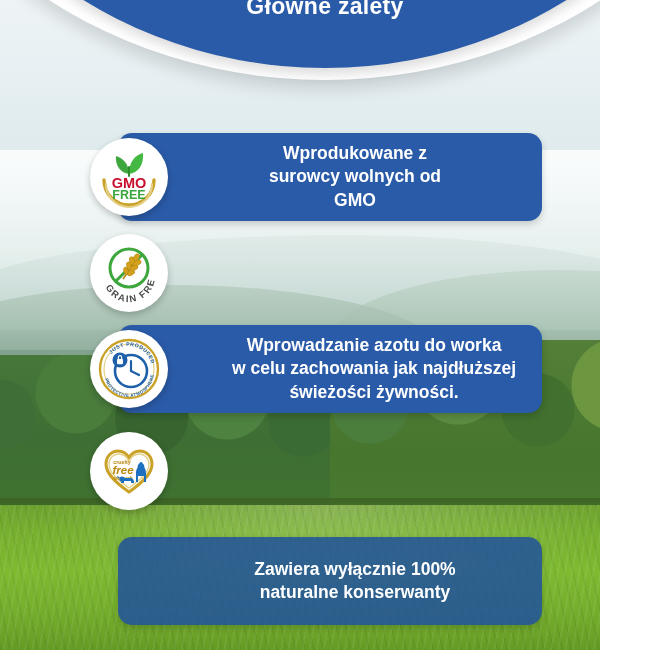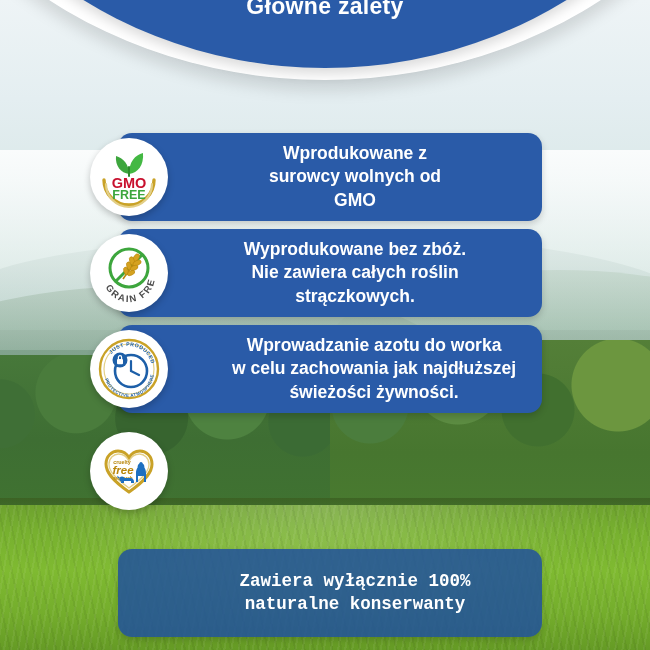--- a/index.html
+++ b/index.html
@@ -1,21 +1,21 @@
 <!DOCTYPE html>
 <html><head>
 <meta charset="utf-8">
 <style>
   html,body{margin:0;padding:0;}
   body{
     width:650px;height:650px;overflow:hidden;
     font-family:"Liberation Sans","DejaVu Sans",sans-serif;
     background:#ffffff;
   }
-  .stage{position:relative;width:650px;height:650px;overflow:hidden;background:#000000;}
+  .stage{position:relative;width:600px;height:650px;overflow:hidden;background:#000000;}
 
   
   .bg{position:absolute;left:0;top:0;width:650px;height:650px;overflow:hidden;}
   .sky{position:absolute;left:0;top:0;width:650px;height:330px;
        background:linear-gradient(180deg,#eef4f6 0%,#e4eef1 30%,#dbe9e9 55%,#cfe2dd 80%,#c3dcd2 100%);}
   .haze{position:absolute;left:0;top:150px;width:650px;height:200px;
        background:linear-gradient(180deg,rgba(255,255,255,.85),rgba(220,235,232,.2));}
   .ridge-far{position:absolute;left:-40px;top:235px;width:740px;height:150px;
        background:linear-gradient(180deg,#b9cfc9 0%,#a8c3bb 60%,#9db9ad 100%);
        border-radius:60% 55% 0 0 / 70px 90px 0 0;opacity:.75;}
@@ -69,21 +69,21 @@
        background:#2a5ba8;border-radius:14px;
        display:flex;align-items:center;justify-content:center;
        box-shadow:0 3px 7px rgba(0,0,0,.18);}
   .row.translucent{background:rgba(33,82,155,.86);}
   .row-text{color:#ffffff;font-weight:bold;font-size:17.5px;line-height:1.33;
        text-align:center;padding:0 26px 0 76px;white-space:pre-line;}
   .r1{top:133px;height:88px;}
   .r2{top:229px;height:88px;}
   .r3{top:325px;height:88px;justify-content:flex-end;}
   .r4{top:425px;height:92px;}
-  .r5{top:549px;height:88px;font-family:Liberation Mono, monospace;}
+  .r5{top:537px;height:88px;}
 
   
   .badge{position:absolute;left:90px;width:78px;height:78px;border-radius:50%;
        background:#ffffff;box-shadow:0 3px 7px rgba(0,0,0,.22);
        display:flex;align-items:center;justify-content:center;}
   .b1{top:138px;} .b2{top:234px;} .b3{top:330px;} .b4{top:432px;} .b5{top:532px;}
   .badge svg{display:block;}
 </style>
 </head>
 <body>
@@ -109,25 +109,20 @@
   </div>
 
   <div class="rows">
 
     <div class="row r1">
       <div class="row-text">Wprodukowane z
 surowcy wolnych od
 GMO</div>
     </div>
 
-    <div class="row r2">
-      <div class="row-text">Wyprodukowane bez zbóż.
-Nie zawiera całych roślin
-strączkowych.</div>
-    </div>
 
     <div class="row r3">
       <div class="row-text">Wprowadzanie azotu do worka
 w celu zachowania jak najdłuższej
 świeżości żywności.</div>
     </div>
 
 
     <div class="row r5 translucent">
       <div class="row-text">Zawiera wyłącznie 100%

